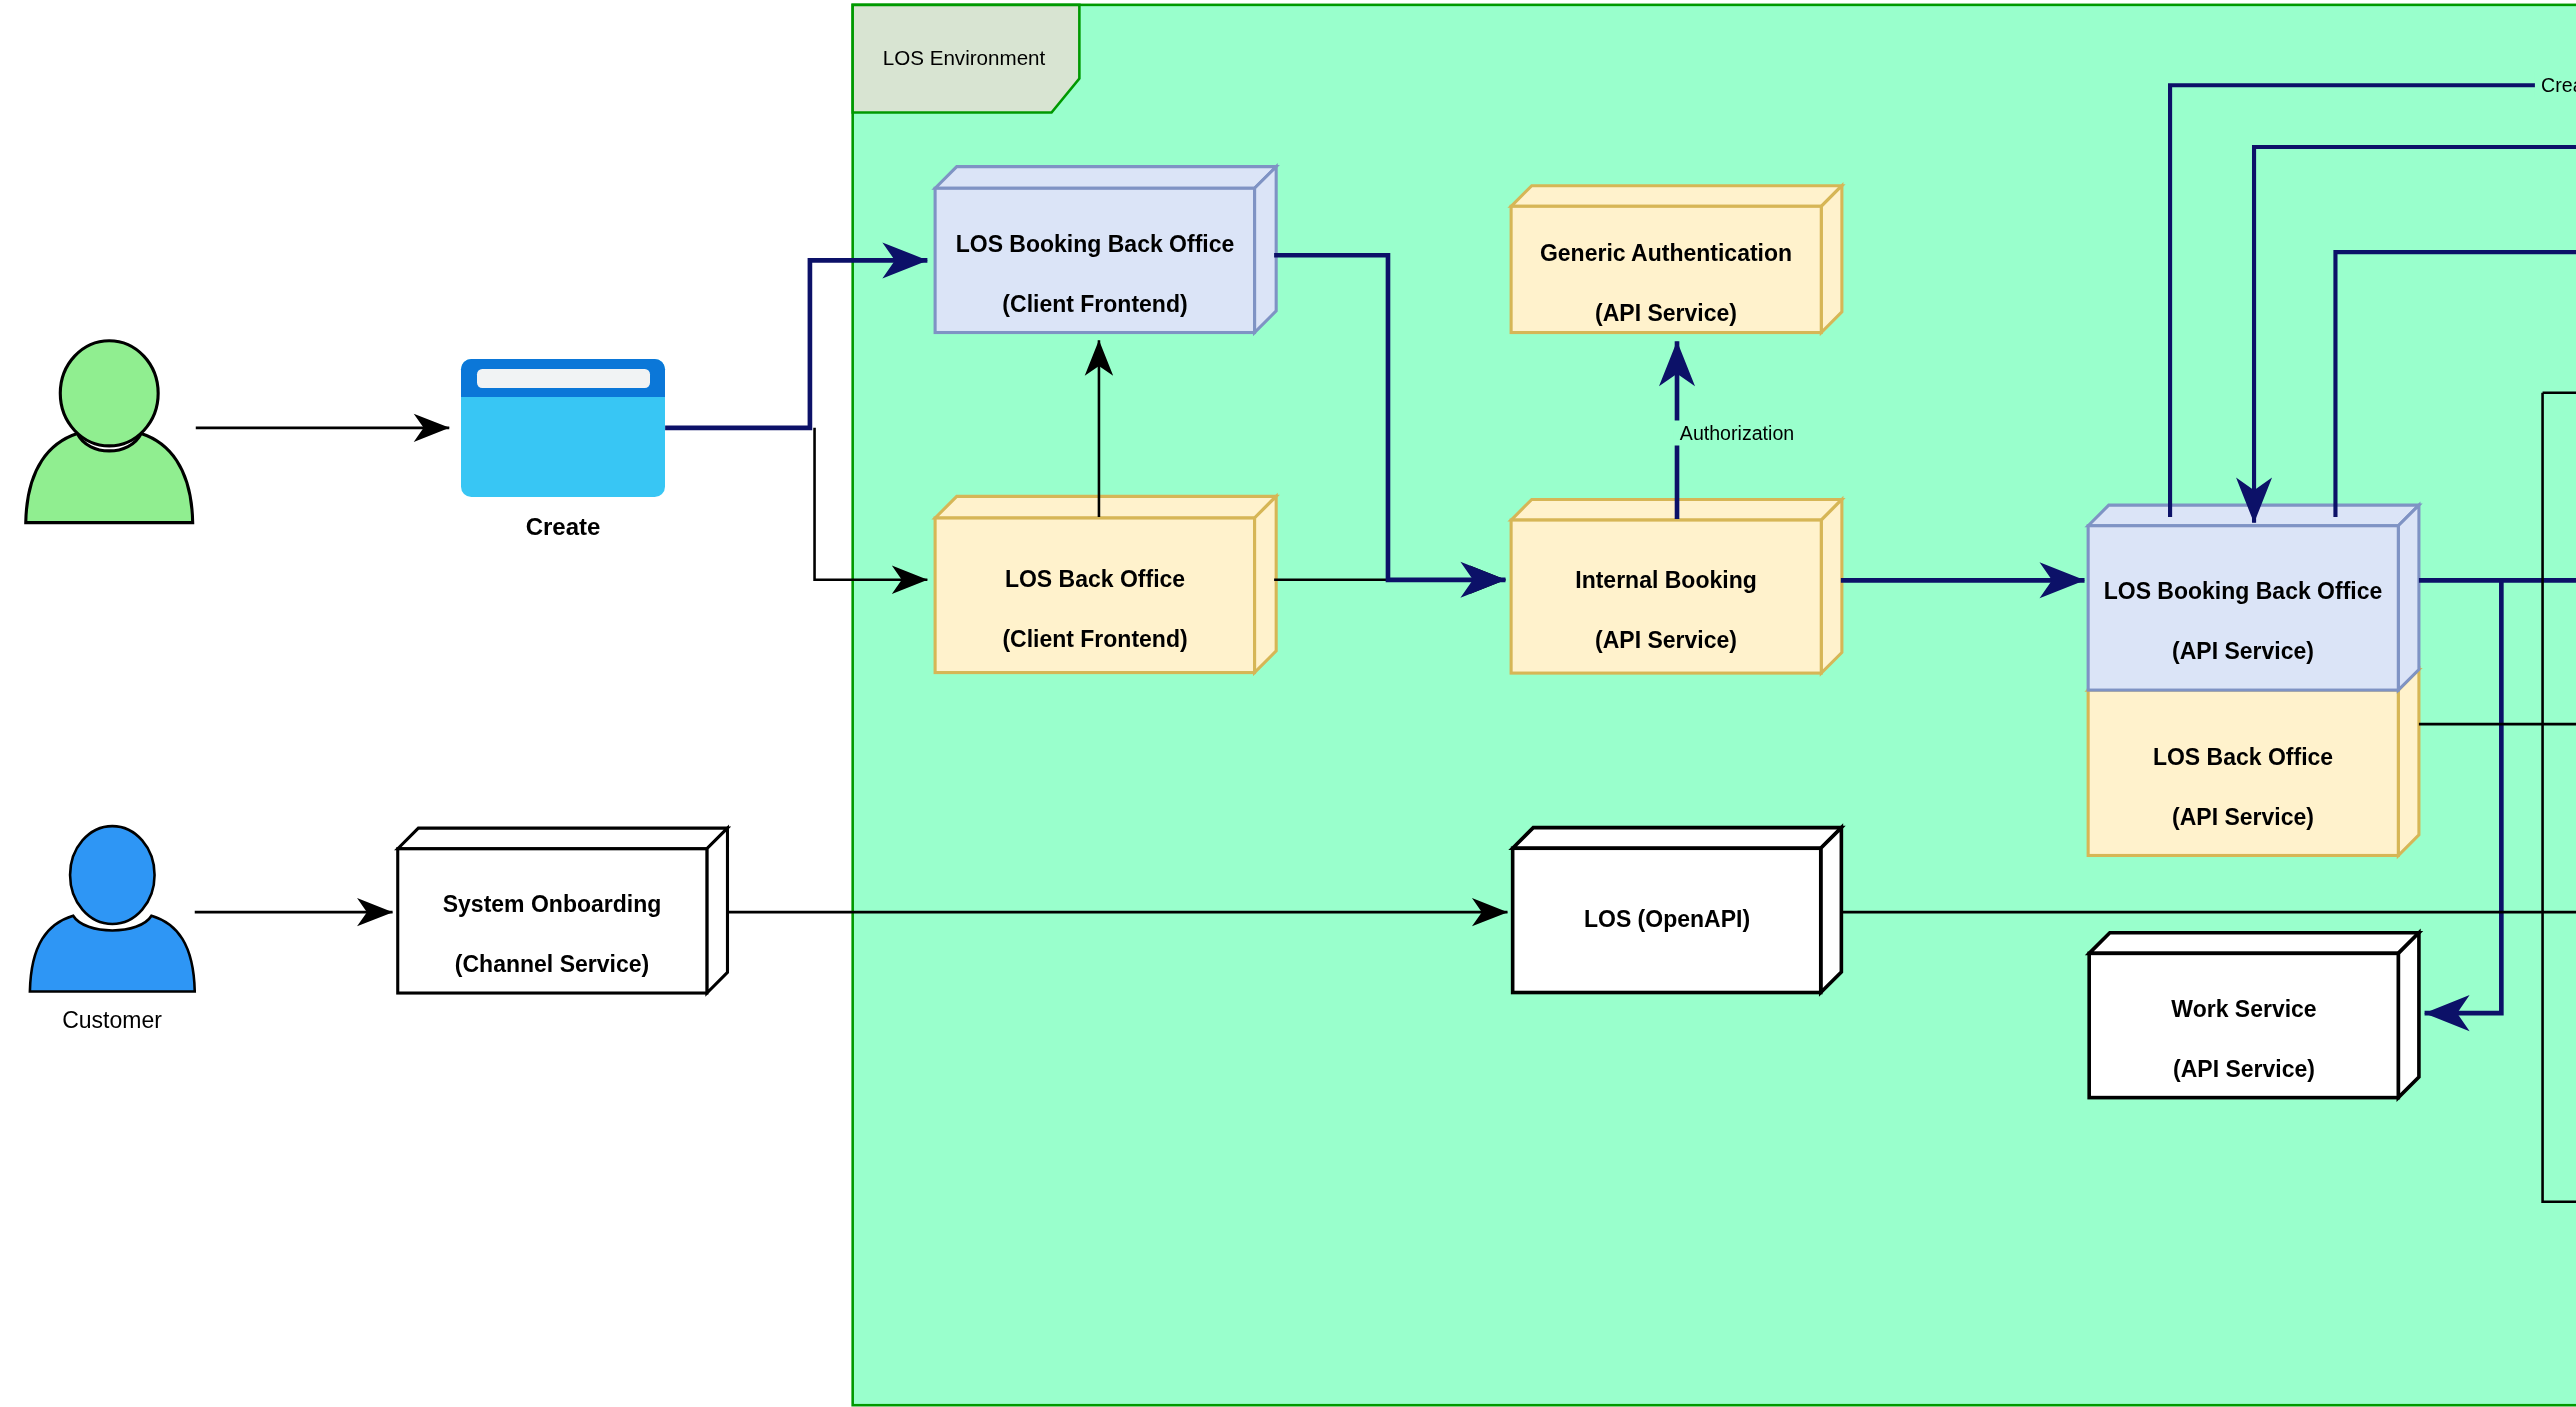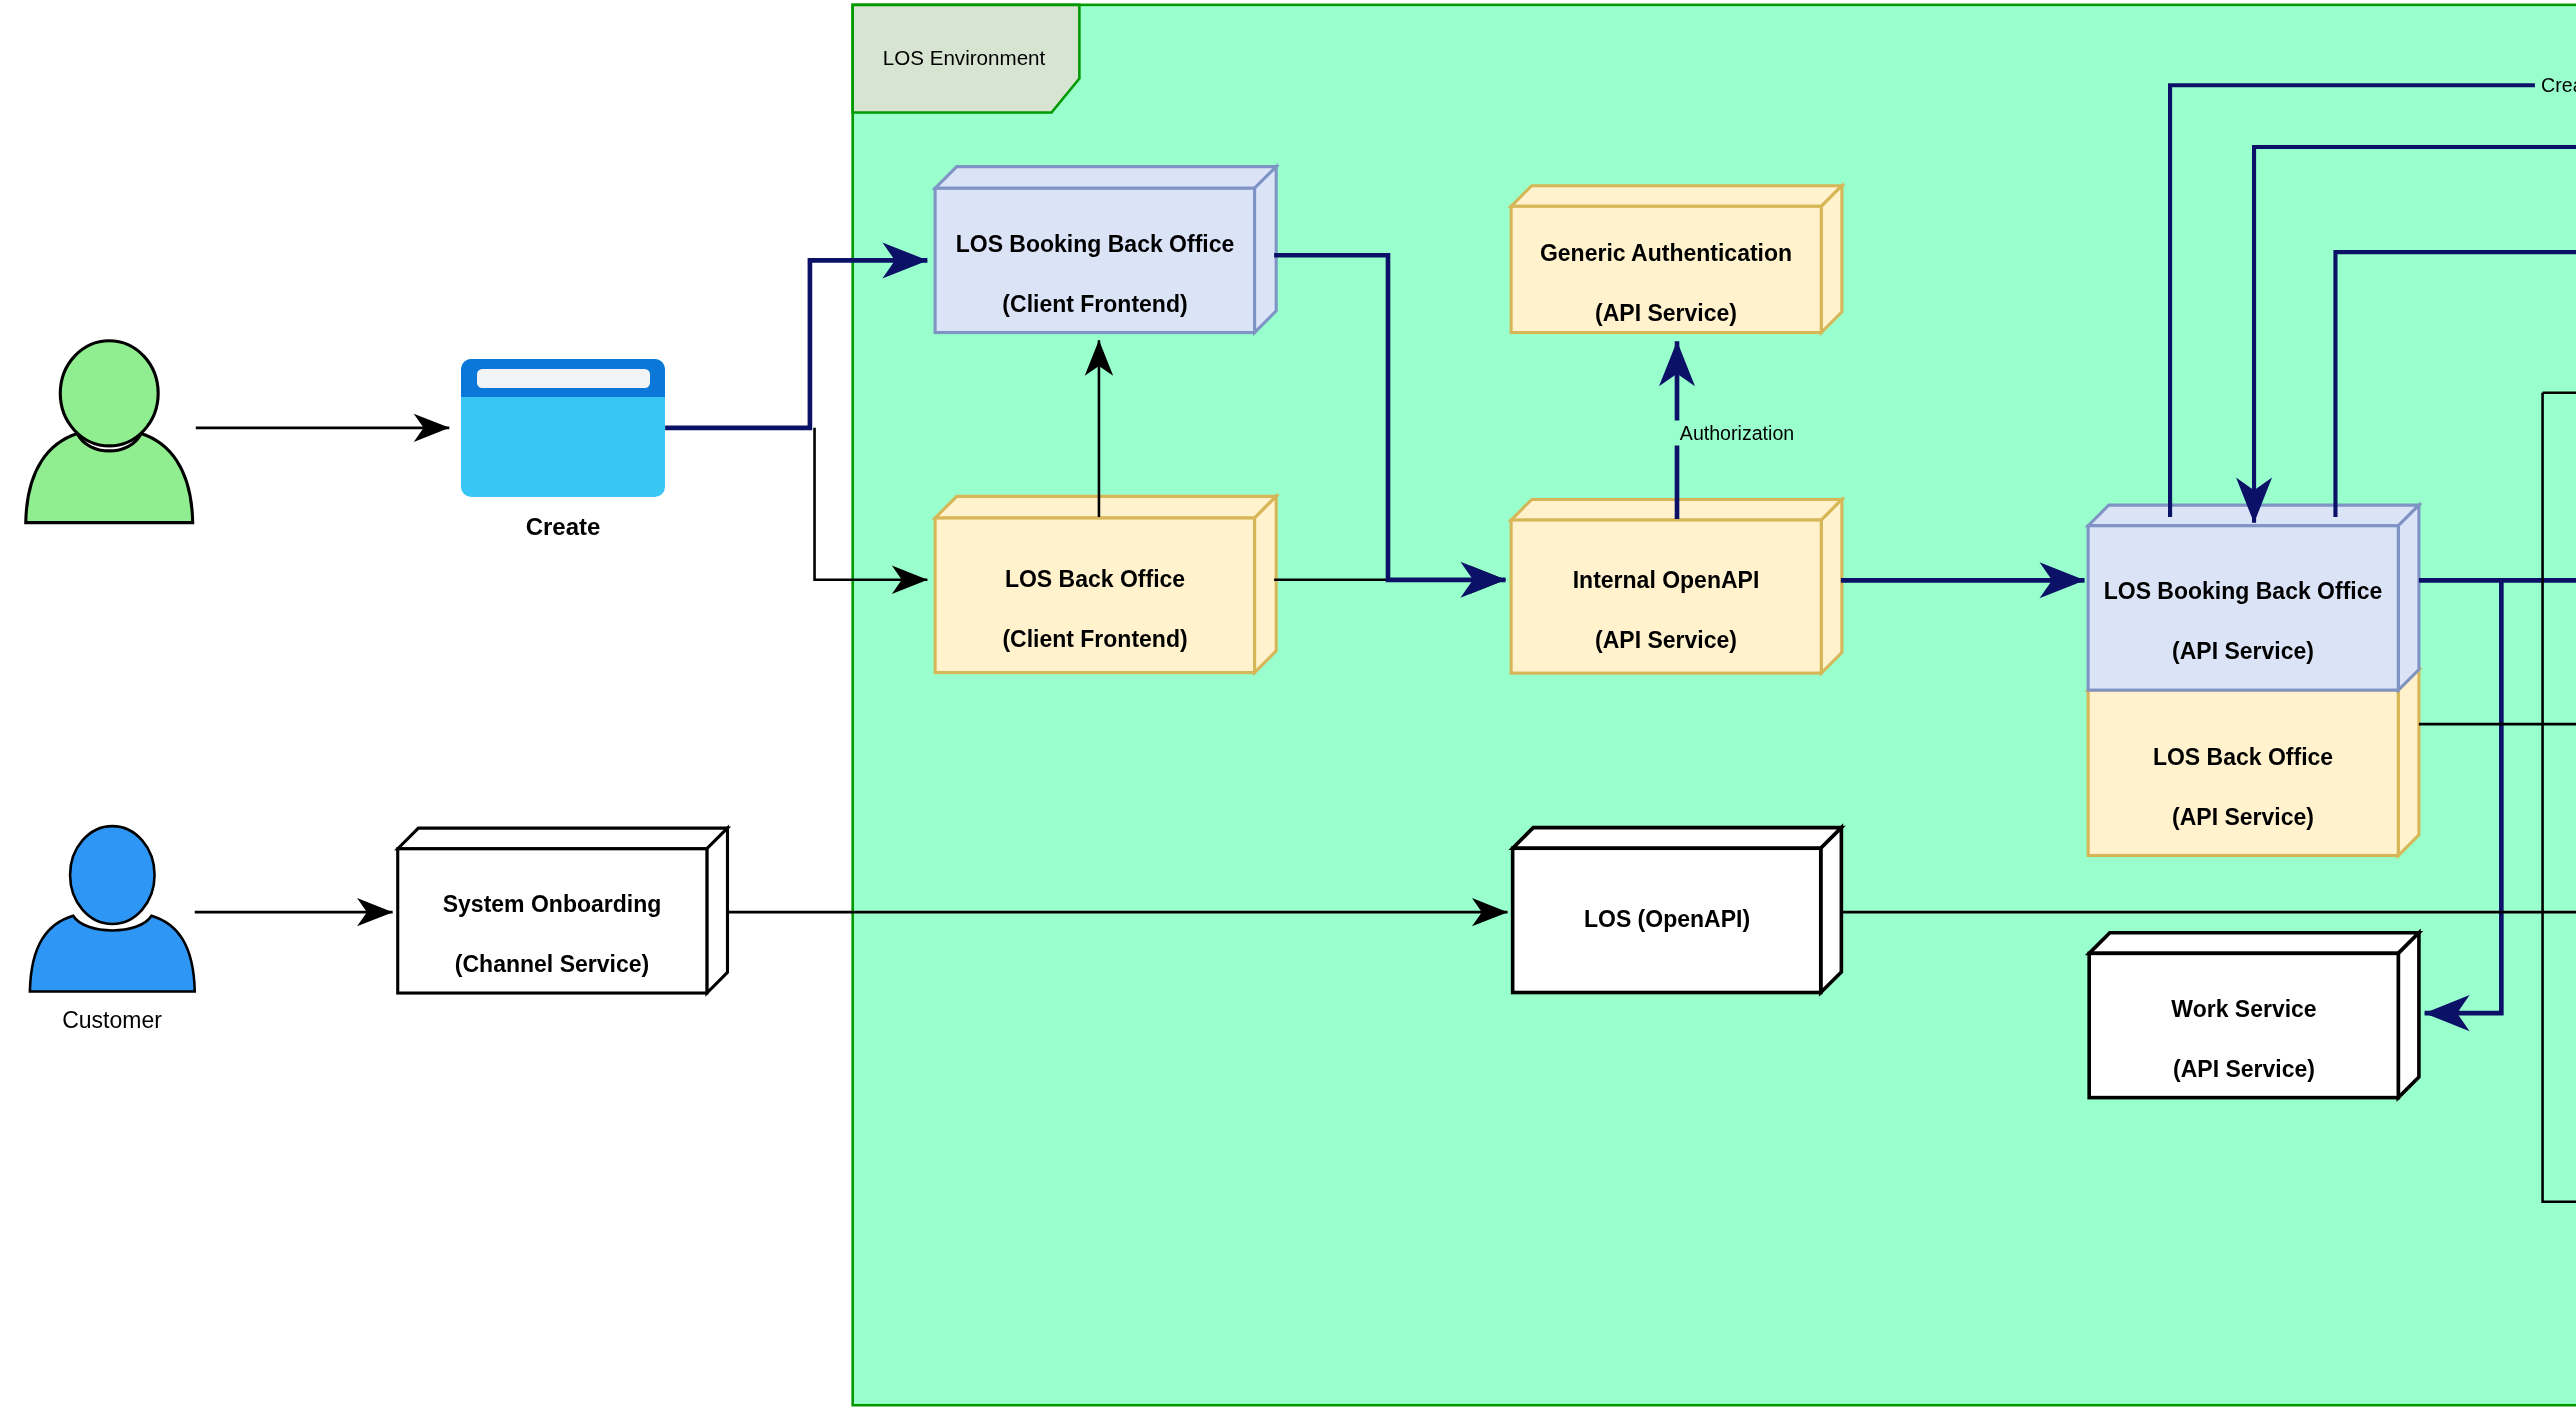--- a/index.html
+++ b/index.html
@@ -191,21 +191,21 @@
   <span>LOS Back Office</span><br>
   <span>(Client Frontend)</span>
 </div>
 
 <div class="lbl node-lbl" style="left:1666px;top:269px;">
   <span>Generic Authentication</span><br>
   <span>(API Service)</span>
 </div>
 
 <div class="lbl node-lbl" style="left:1666px;top:596px;">
-  <span>Internal OpenAPI</span><br>
+  <span>Internal Booking</span><br>
   <span>(API Service)</span>
 </div>
 
 <div class="lbl node-lbl" style="left:1667px;top:920px;">LOS (OpenAPI)</div>
 
 <div class="lbl node-lbl" style="left:2243px;top:607px;">
   <span>LOS Booking Back Office</span><br>
   <span>(API Service)</span>
 </div>
 

